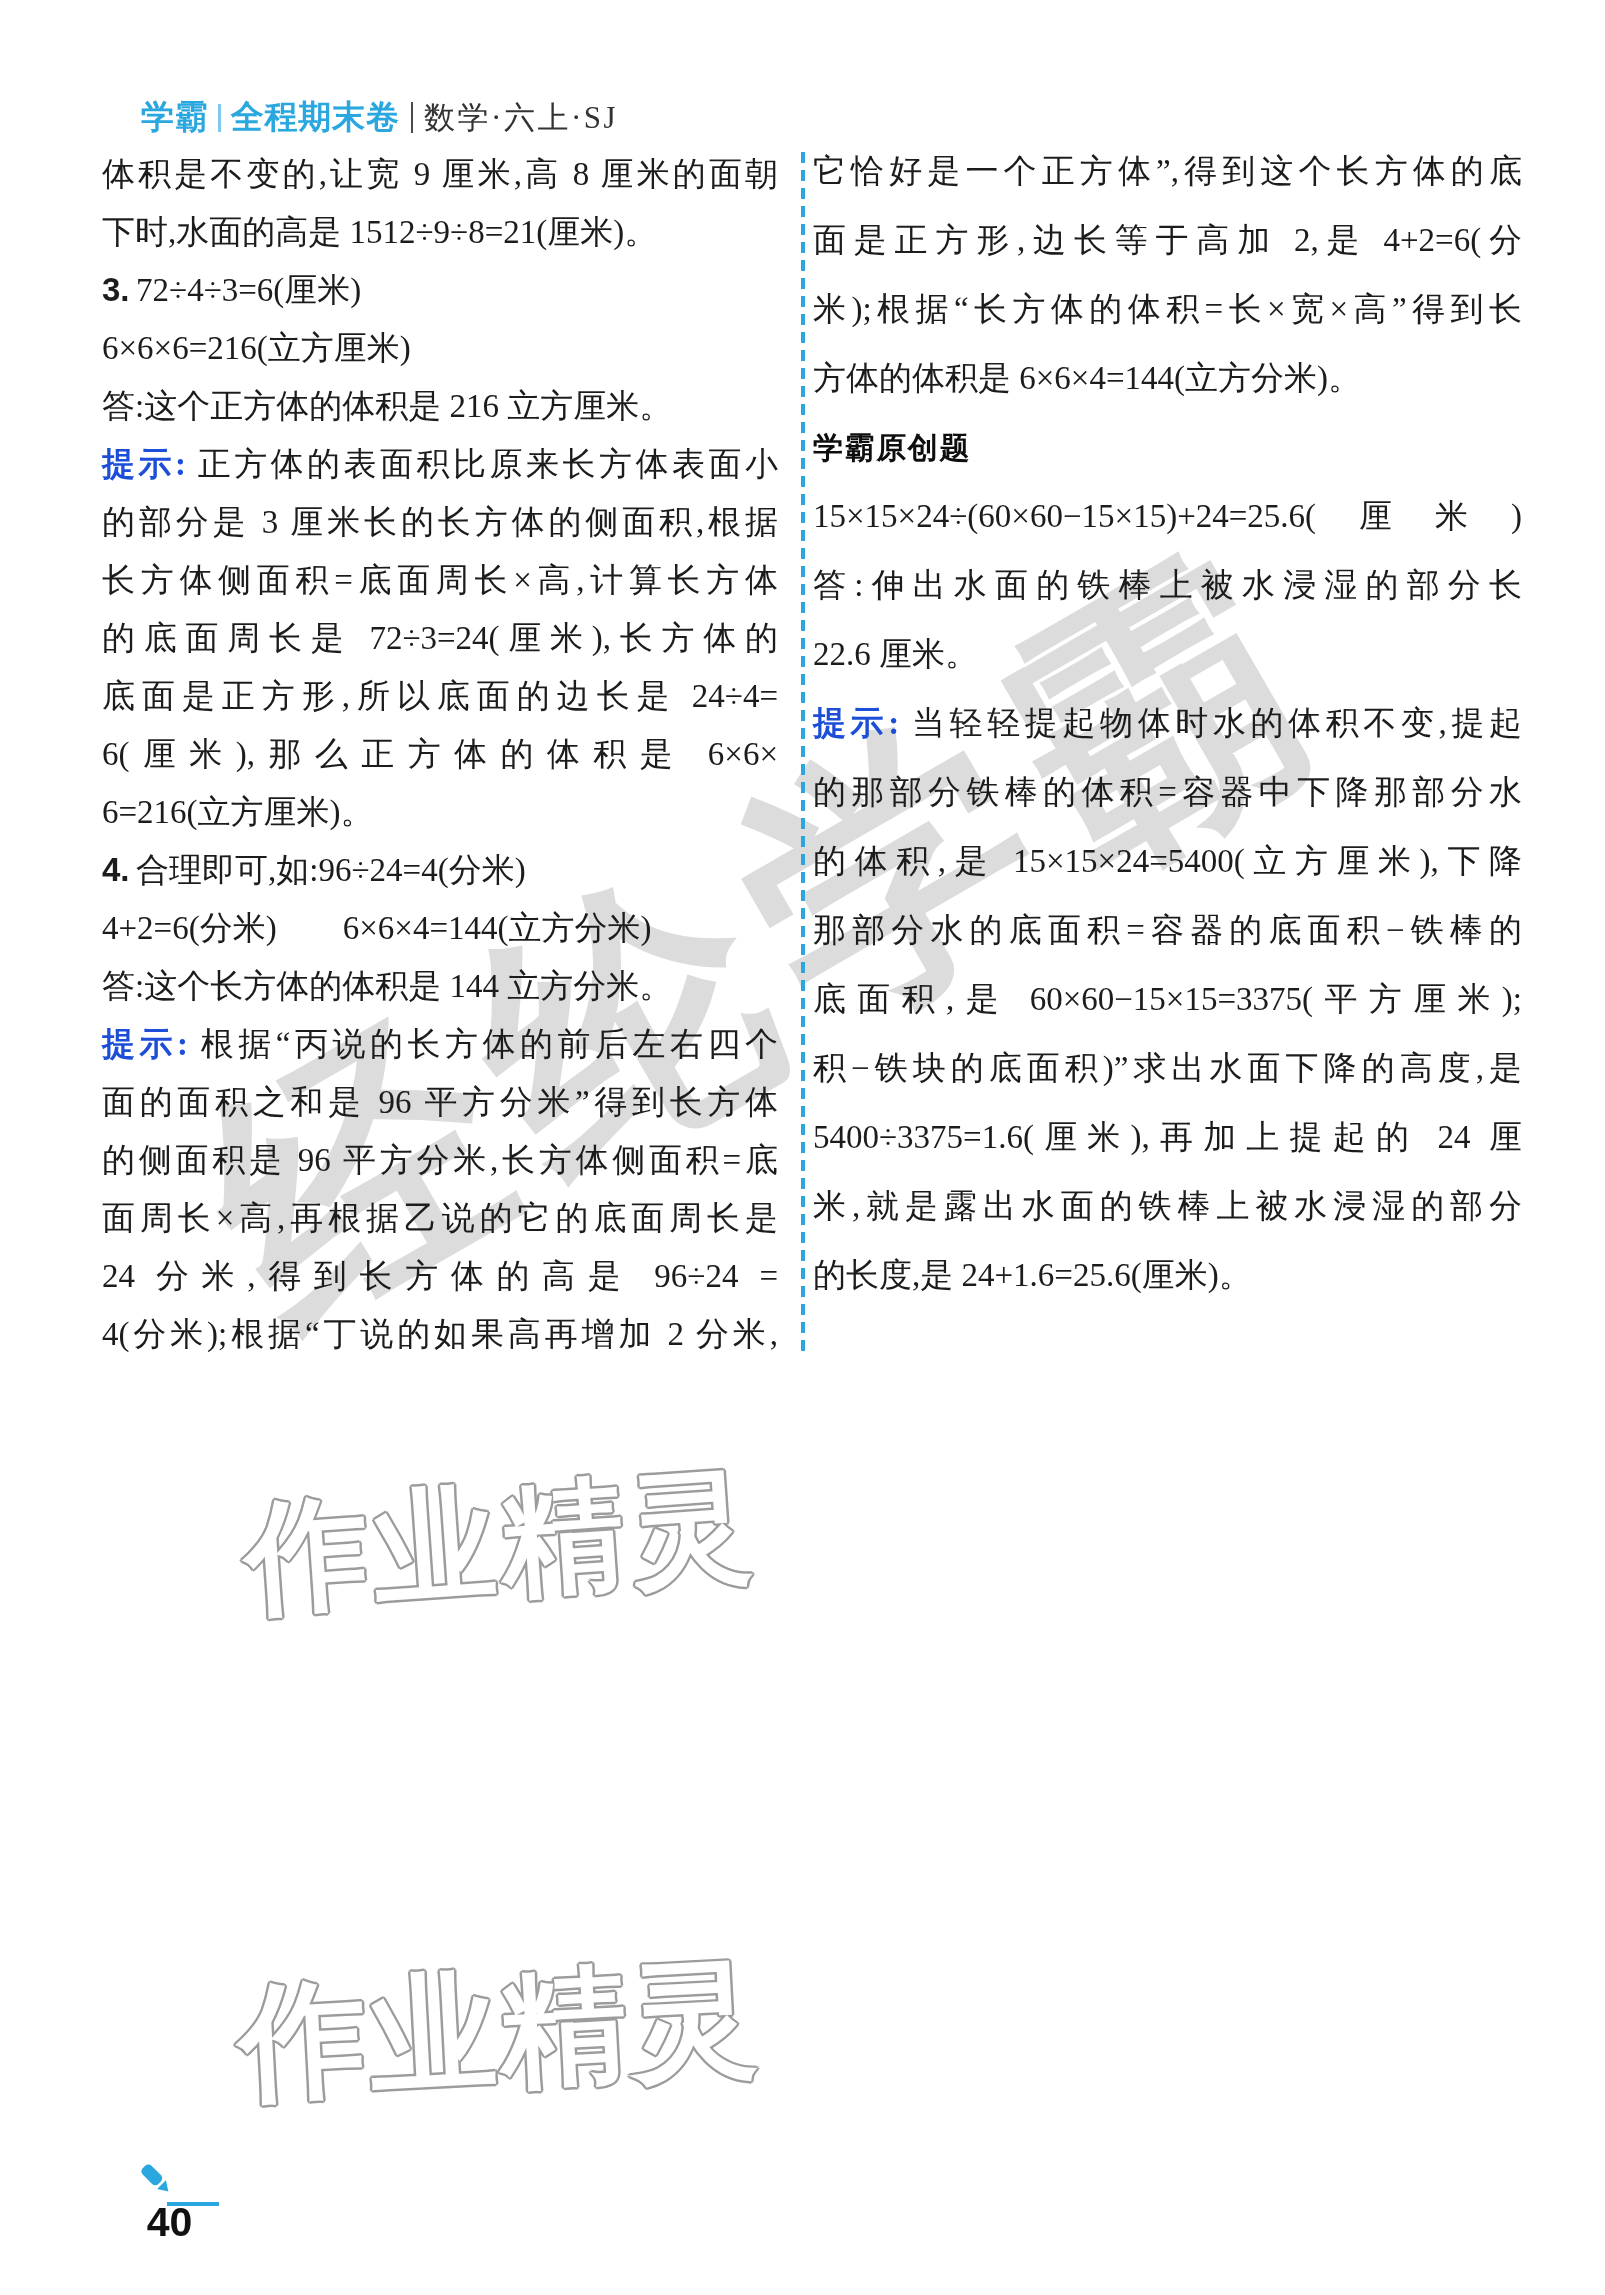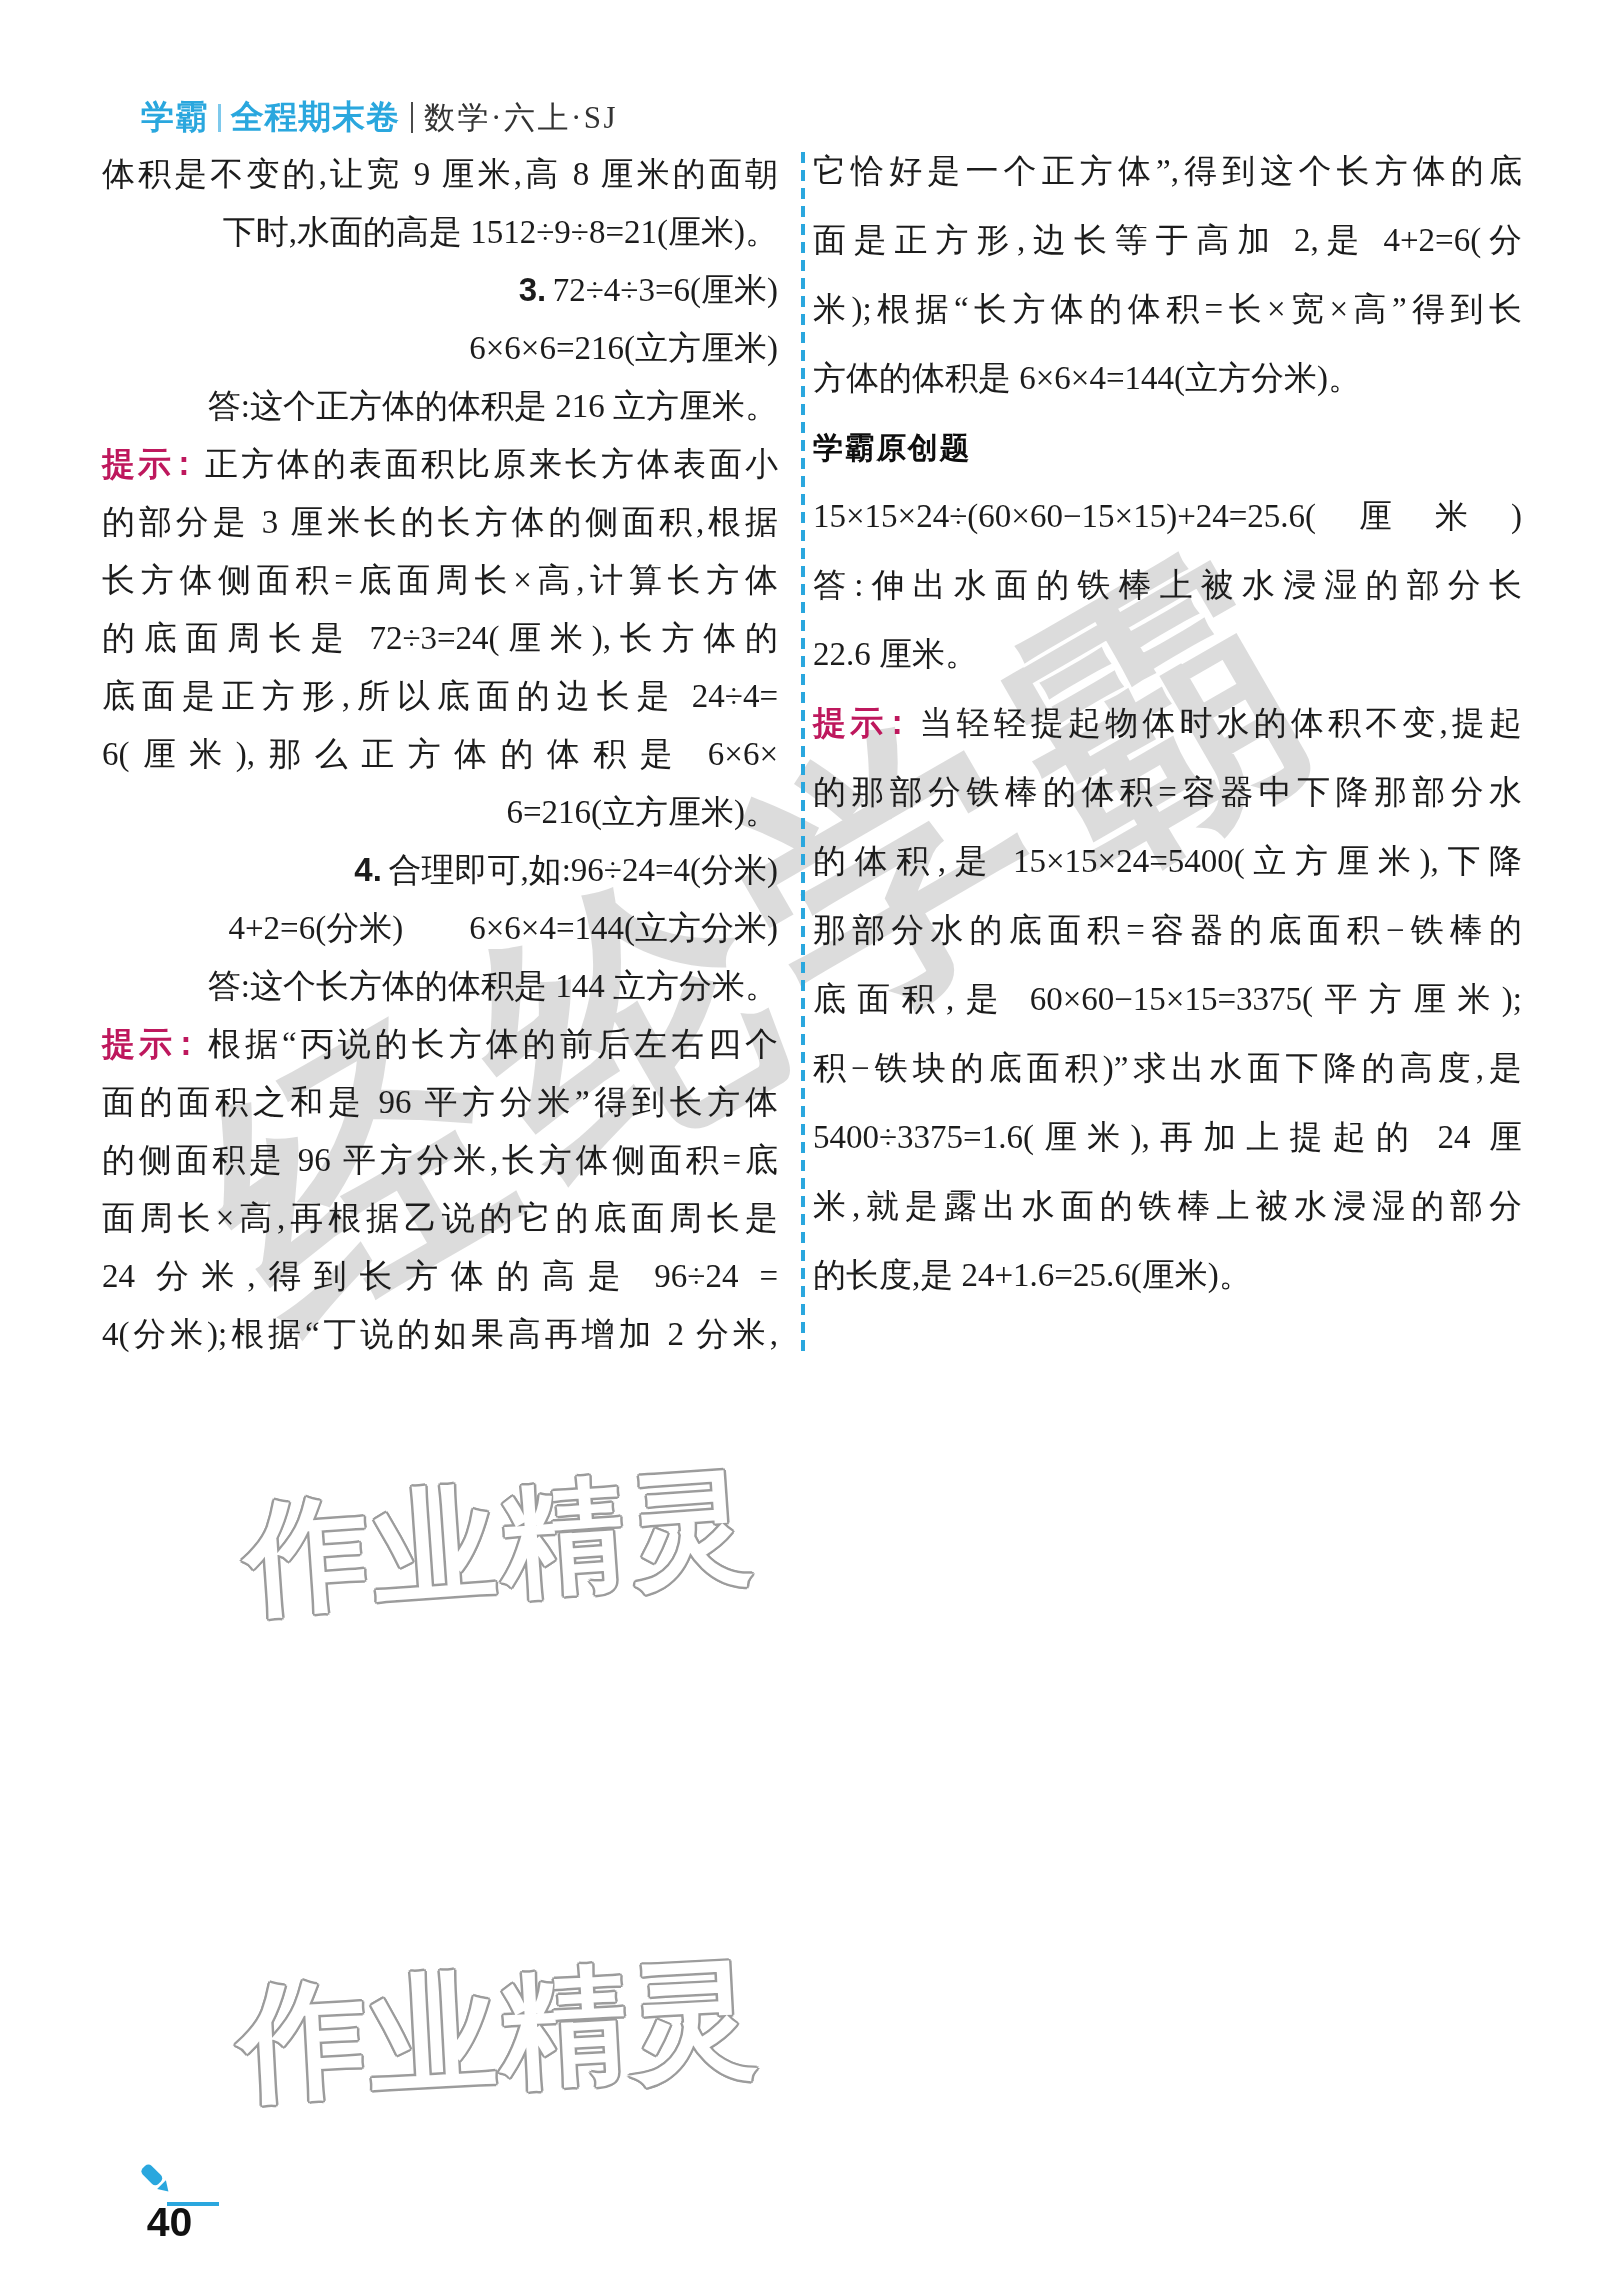--- a/index.html
+++ b/index.html
@@ -16,28 +16,28 @@
     color:#2aa7de;font-family:"Liberation Sans","DejaVu Sans",sans-serif;
     font-weight:700;font-size:33px;letter-spacing:0.8px;
   }
   .hdr .sep-light{width:2.5px;height:28px;background:#7ec9ec;margin:0 9.8px;}
   .hdr .sep-dark{width:1.6px;height:31px;background:#4a4a4a;margin:0 11.4px;}
   .hdr .subject{color:#333;font-size:31px;letter-spacing:2.5px;}
 
   
   .col{position:absolute;z-index:2;}
   .col-left{left:102px;top:145px;width:676px;}
-  .col-left .line{height:58px;line-height:58px;text-align:right;}
+  .col-left .line{height:58px;line-height:58px;}
   .col-right{left:813px;top:137px;width:709px;}
   .col-right .line{height:69px;line-height:69px;}
   .line{font-size:33px;white-space:pre;}
   .line.just{text-align:justify;text-align-last:justify;white-space:normal;}
   .qnum{font-family:"Liberation Sans","DejaVu Sans",sans-serif;font-weight:700;font-size:33px;padding-right:6.5px;}
   .tip{
-    color:#be185d;font-family:Liberation Mono, monospace;
+    color:#1d4ed8;font-family:Liberation Serif, serif;
     font-weight:700;font-size:33px;padding-right:8.2px;
   }
   .line.heading span{
     font-family:"Liberation Sans","DejaVu Sans",sans-serif;
     font-weight:700;font-size:30px;color:#0e0e0e;letter-spacing:1.6px;
   }
 
   
   .divider{
     position:absolute;left:801px;top:152px;width:4.1px;height:1201px;z-index:2;

